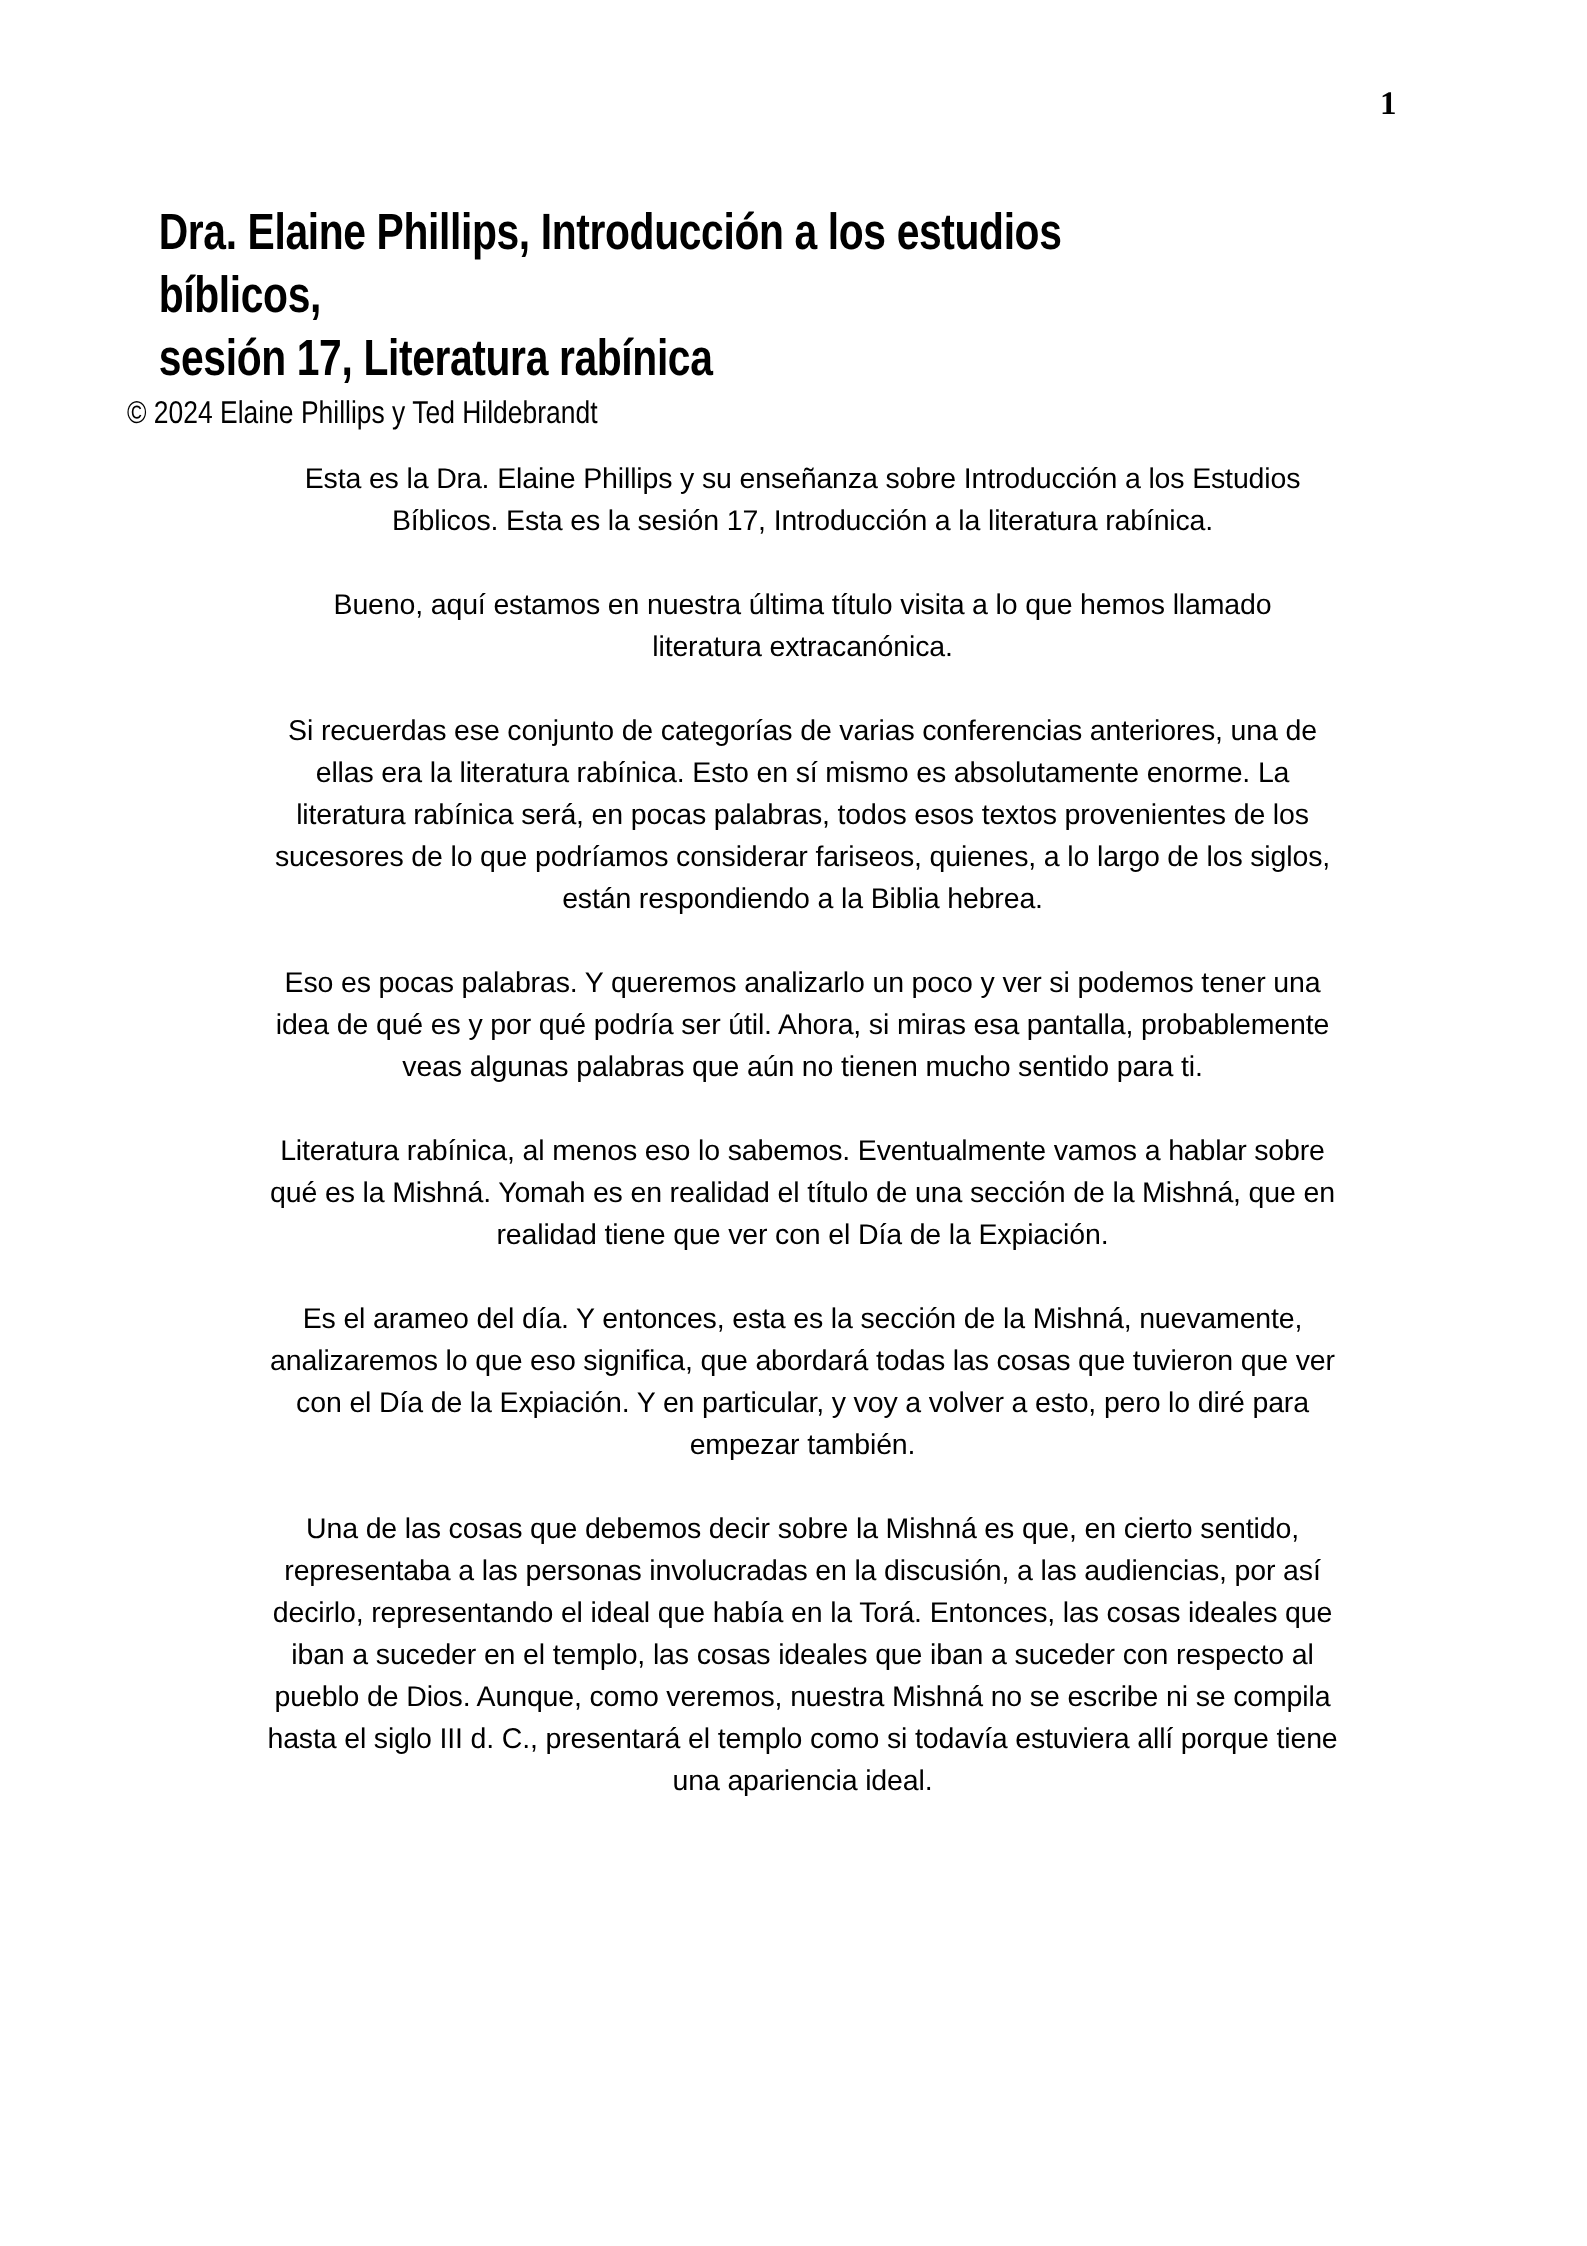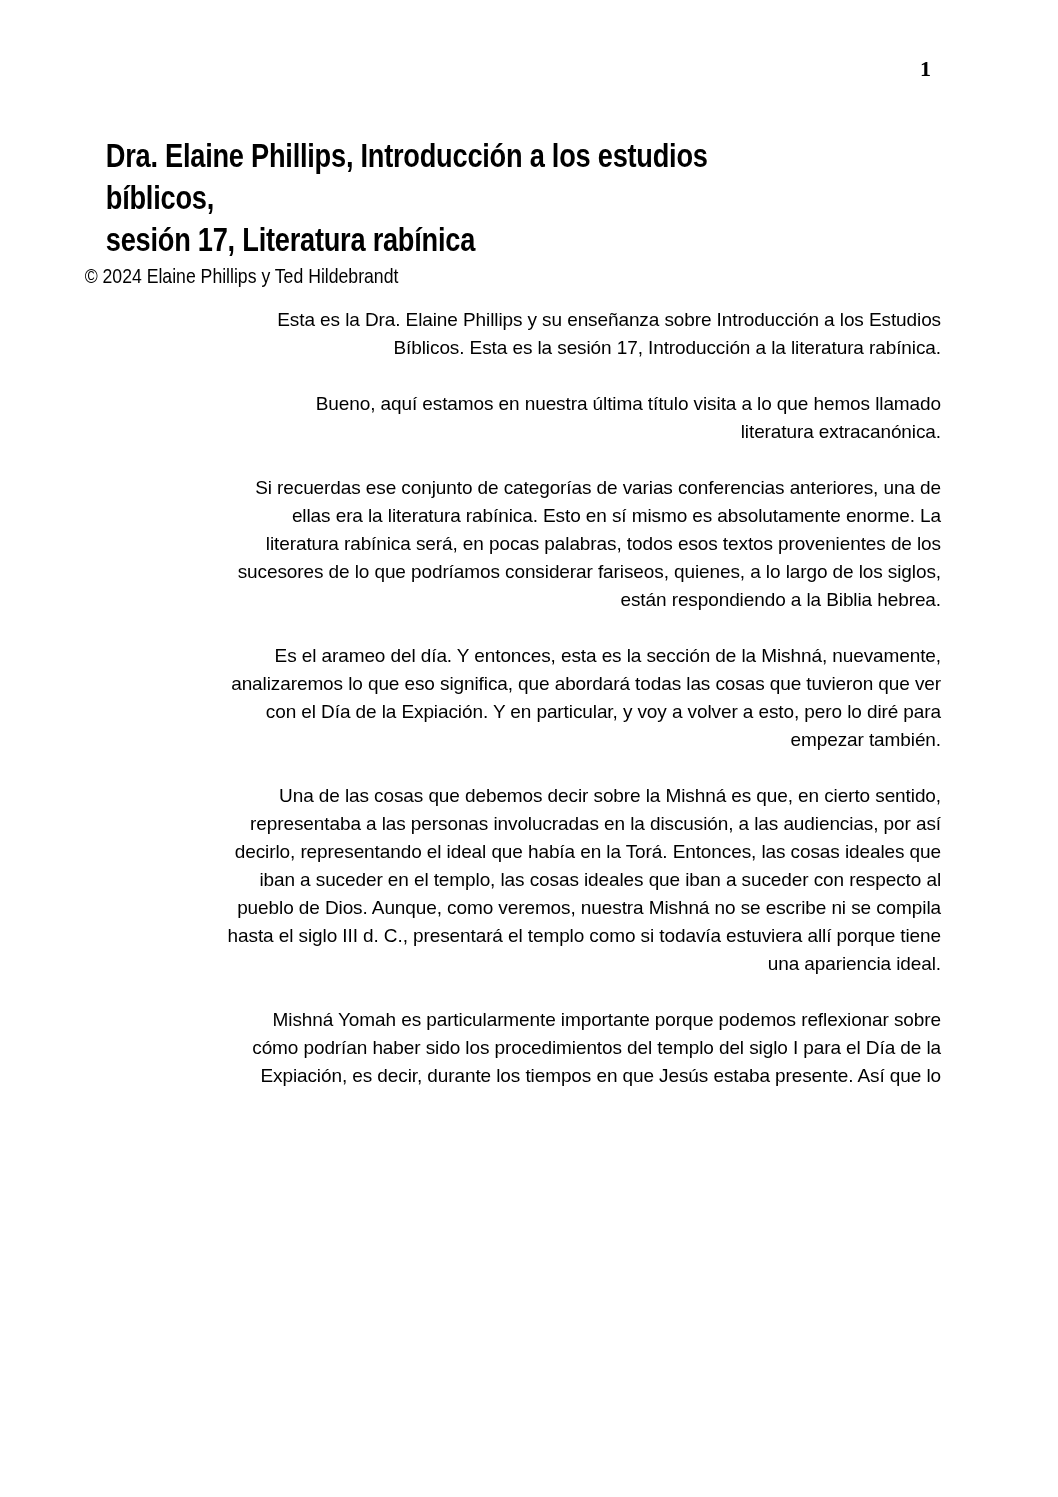--- a/index.html
+++ b/index.html
@@ -58,21 +58,21 @@
     top: 306px;
     left: 129px;
     width: 812px;
     font-size: 19px;
     line-height: 28px;
     letter-spacing: -0.1px;
   }
   .doc-body p {
     margin: 0 0 28px 0;
     white-space: pre-line;
-    text-align: right;
+    text-align: center;
   }
 </style>
 </head>
 <body>
 
 <div class="doc-page">
 
   <div class="page-number">1</div>
 
   <div class="doc-header">
@@ -85,29 +85,32 @@
   <div class="doc-body">
     <p>Esta es la Dra. Elaine Phillips y su enseñanza sobre Introducción a los Estudios
 Bíblicos. Esta es la sesión 17, Introducción a la literatura rabínica.</p>
     <p>Bueno, aquí estamos en nuestra última título visita a lo que hemos llamado
 literatura extracanónica.</p>
     <p>Si recuerdas ese conjunto de categorías de varias conferencias anteriores, una de
 ellas era la literatura rabínica. Esto en sí mismo es absolutamente enorme. La
 literatura rabínica será, en pocas palabras, todos esos textos provenientes de los
 sucesores de lo que podríamos considerar fariseos, quienes, a lo largo de los siglos,
 están respondiendo a la Biblia hebrea.</p>
+    <p>Eso es pocas palabras. Y queremos analizarlo un poco y ver si podemos tener una
+idea de qué es y por qué podría ser útil. Ahora, si miras esa pantalla, probablemente
+veas algunas palabras que aún no tienen mucho sentido para ti.</p>
+    <p>Literatura rabínica, al menos eso lo sabemos. Eventualmente vamos a hablar sobre
+qué es la Mishná. Yomah es en realidad el título de una sección de la Mishná, que en
+realidad tiene que ver con el Día de la Expiación.</p>
     <p>Es el arameo del día. Y entonces, esta es la sección de la Mishná, nuevamente,
 analizaremos lo que eso significa, que abordará todas las cosas que tuvieron que ver
 con el Día de la Expiación. Y en particular, y voy a volver a esto, pero lo diré para
 empezar también.</p>
     <p>Una de las cosas que debemos decir sobre la Mishná es que, en cierto sentido,
 representaba a las personas involucradas en la discusión, a las audiencias, por así
 decirlo, representando el ideal que había en la Torá. Entonces, las cosas ideales que
 iban a suceder en el templo, las cosas ideales que iban a suceder con respecto al
 pueblo de Dios. Aunque, como veremos, nuestra Mishná no se escribe ni se compila
 hasta el siglo III d. C., presentará el templo como si todavía estuviera allí porque tiene
 una apariencia ideal.</p>
-    <p>Mishná Yomah es particularmente importante porque podemos reflexionar sobre
-cómo podrían haber sido los procedimientos del templo del siglo I para el Día de la
-Expiación, es decir, durante los tiempos en que Jesús estaba presente. Así que lo</p>
   </div>
 
 </div>
 
 </body></html>

